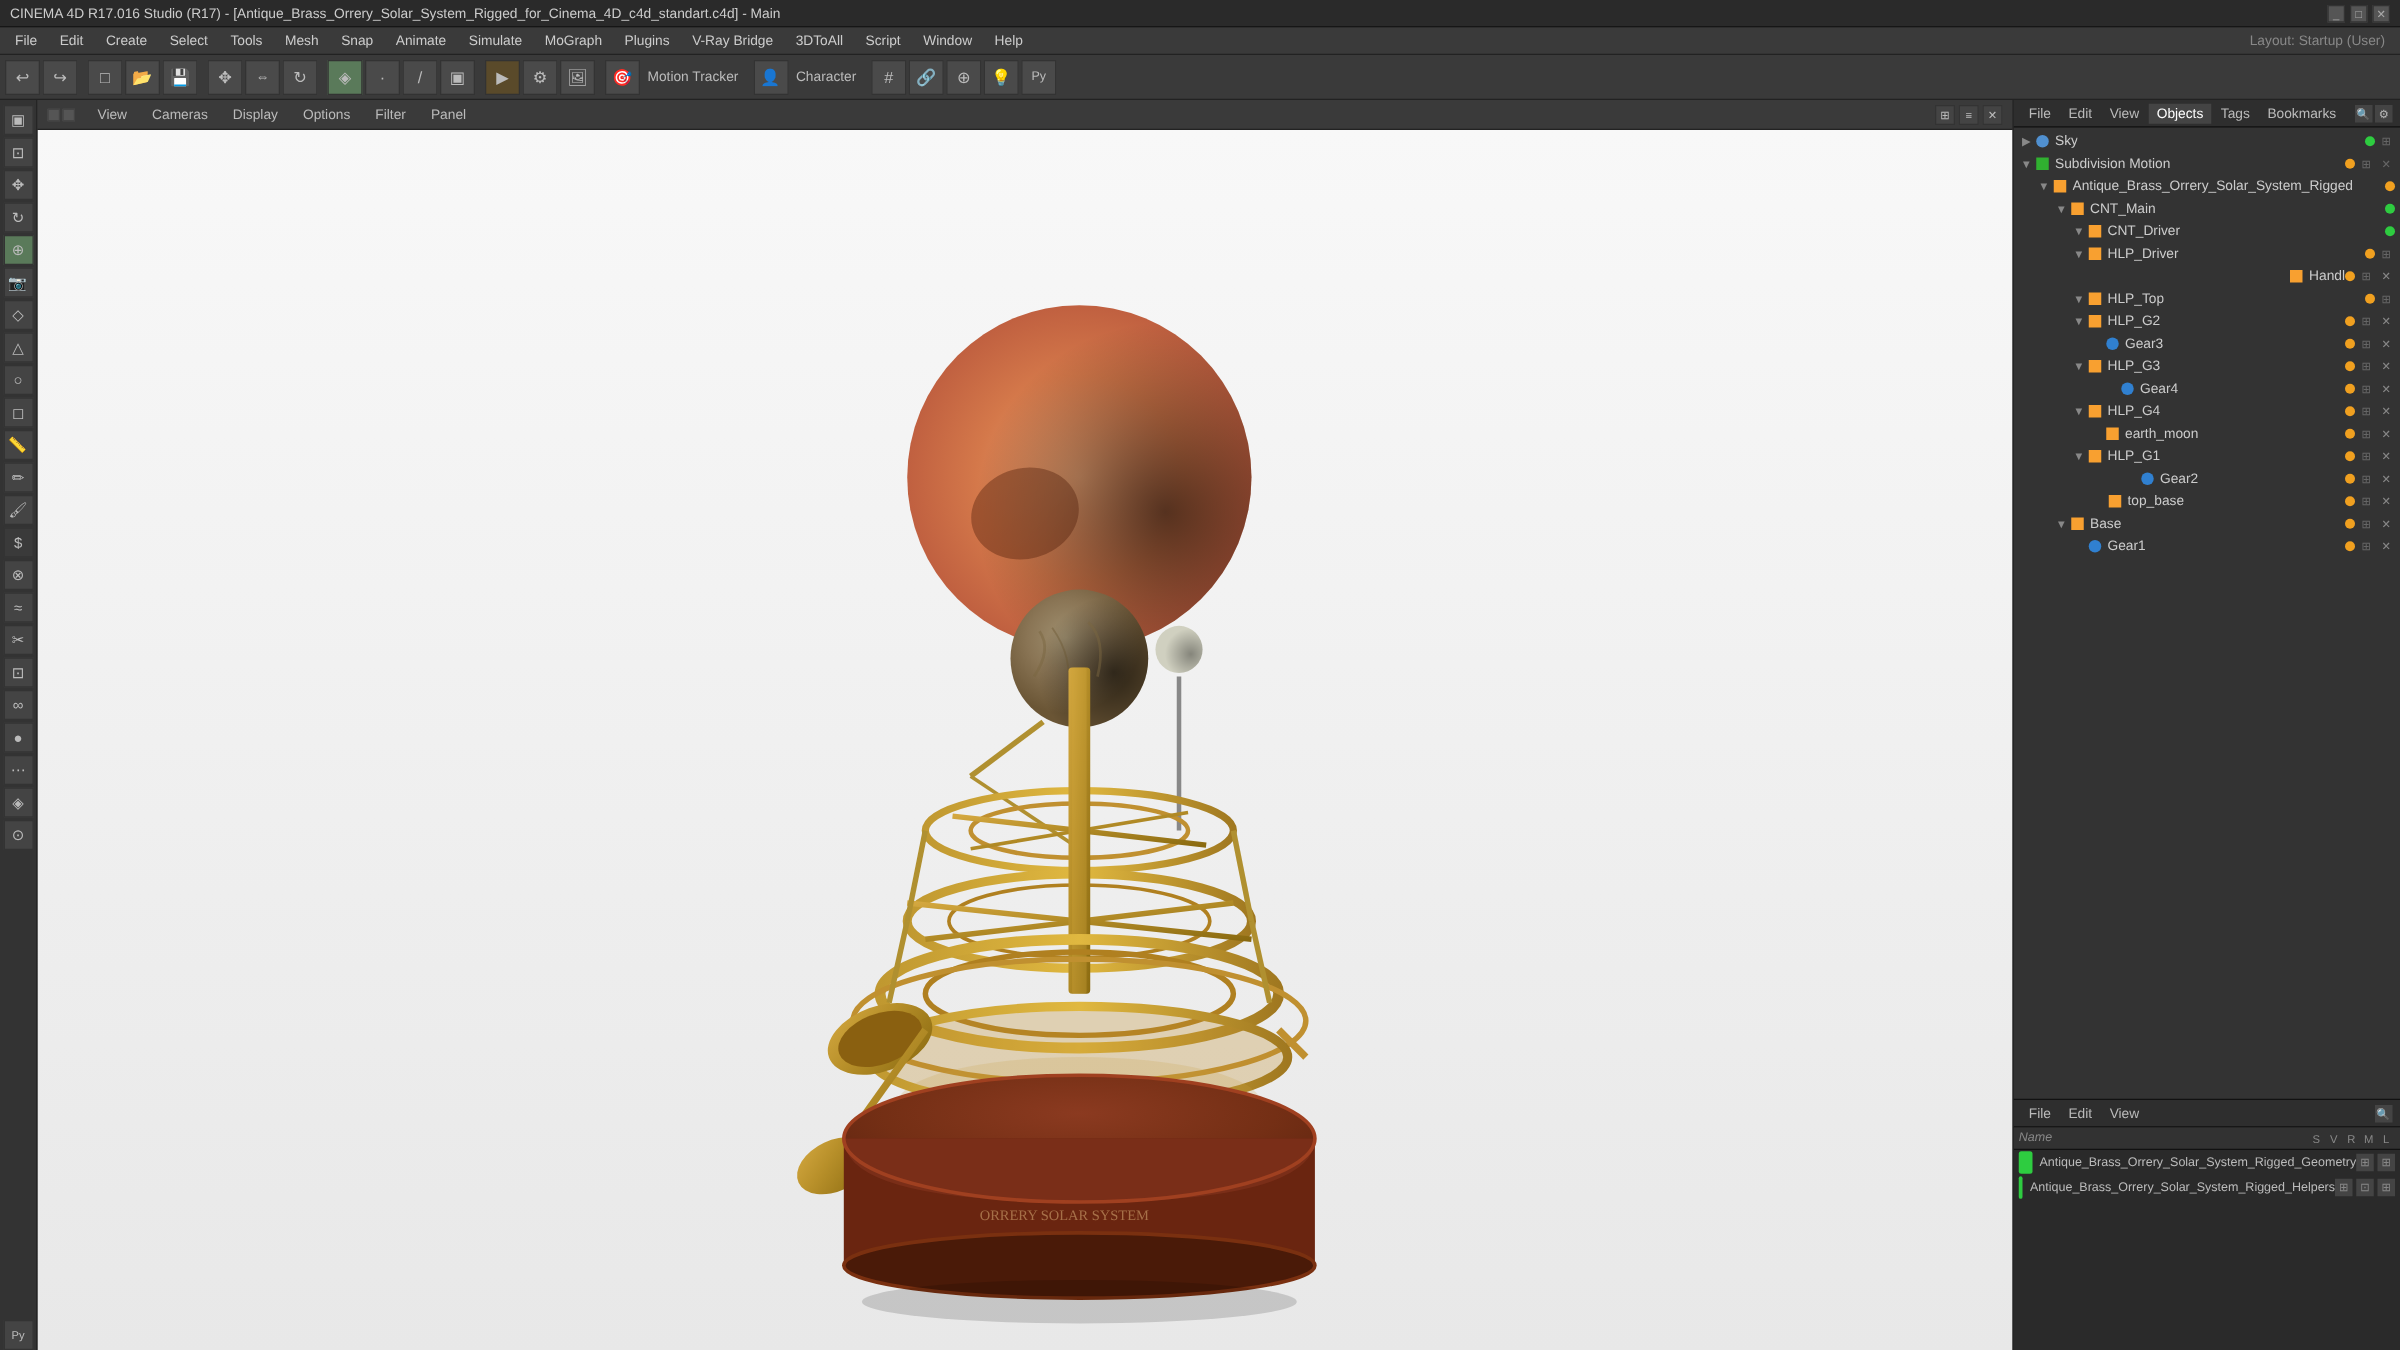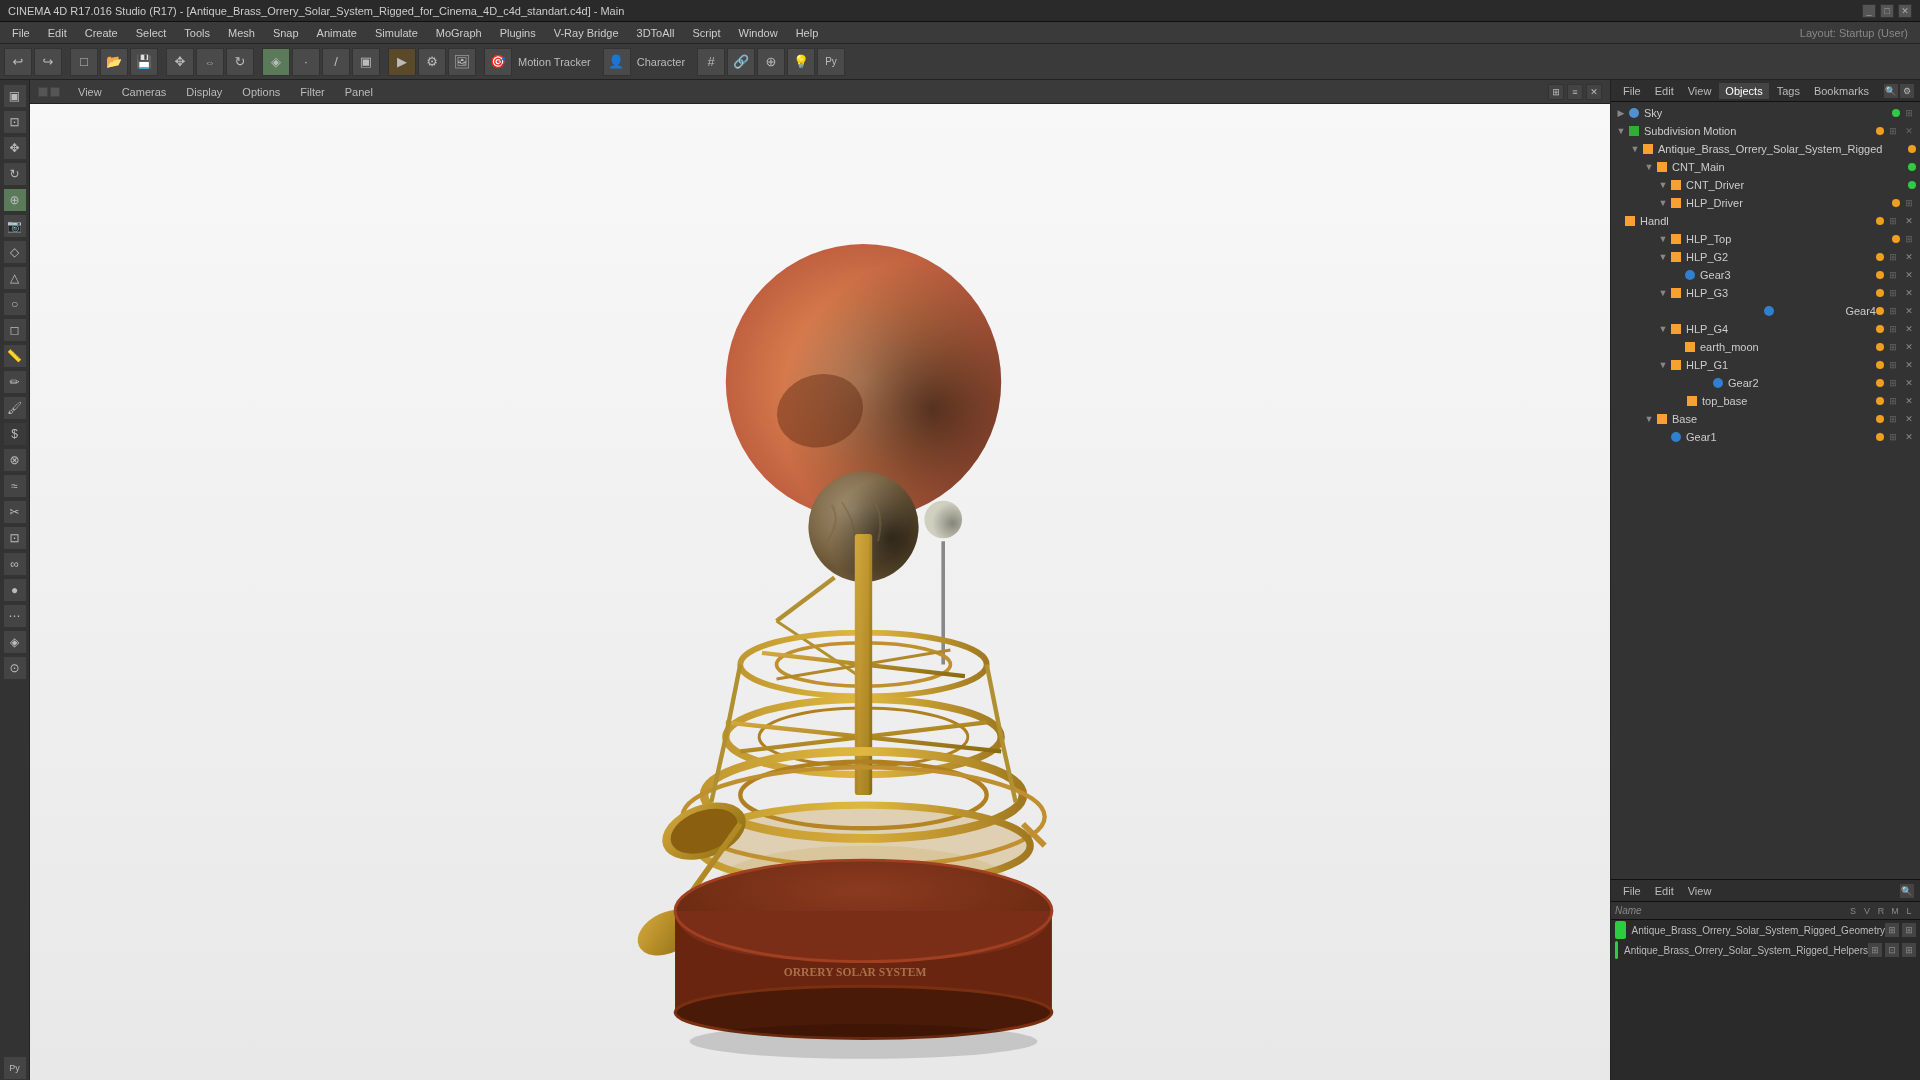--- a/index.html
+++ b/index.html
@@ -126,21 +126,20 @@
       color: #bbb;
       cursor: pointer;
       padding: 2px 6px;
     }
 
     #viewport {
       flex: 1;
       background: #0f766e;
       position: relative;
       overflow: hidden;
-      font-weight: bold;
     }
     #viewport-bg {
       width: 100%;
       height: 100%;
       background: linear-gradient(to bottom, #f8f8f8 0%, #e8e8e8 100%);
     }
 
     
     #scene-svg {
       position: absolute;
@@ -626,21 +625,21 @@
               </div>
             <span class="obj-name">HLP_Driver</span>
           </div>
           <div class="obj-badges">
             <div class="dot-orange"></div>
             <div style="width:14px;height:14px;display:flex;align-items:center;justify-content:center;font-size:9px;color:#666;">⊞</div>
           </div>
         </div>
 
         <div class="obj-row">
-          <div class="obj-indent" style="">
+          <div class="obj-indent" style="justify-content:flex-end;">
             <div class="obj-toggle" style="color:transparent;">▶</div>
             <div class="obj-icon">
                 <div class="obj-null-icon"></div>
               </div>
             <span class="obj-name">Handl</span>
           </div>
           <div class="obj-badges">
             <div class="dot-orange"></div>
             <div style="width:14px;height:14px;display:flex;align-items:center;justify-content:center;font-size:9px;color:#666;">⊞</div>
             <div style="width:14px;height:14px;display:flex;align-items:center;justify-content:center;font-size:9px;color:#888;">✕</div>
@@ -700,21 +699,21 @@
             <span class="obj-name">HLP_G3</span>
           </div>
           <div class="obj-badges">
             <div class="dot-orange"></div>
             <div style="width:14px;height:14px;display:flex;align-items:center;justify-content:center;font-size:9px;color:#666;">⊞</div>
             <div style="width:14px;height:14px;display:flex;align-items:center;justify-content:center;font-size:9px;color:#888;">✕</div>
           </div>
         </div>
 
         <div class="obj-row">
-          <div class="obj-indent" style="padding-left:72px;justify-content:space-between;">
+          <div class="obj-indent" style="padding-left:72px;">
             <div class="obj-toggle" style="color:transparent;">▶</div>
             <div class="obj-icon">
                 <div class="obj-mesh-icon"></div>
               </div>
             <span class="obj-name">Gear4</span>
           </div>
           <div class="obj-badges">
             <div class="dot-orange"></div>
             <div style="width:14px;height:14px;display:flex;align-items:center;justify-content:center;font-size:9px;color:#666;">⊞</div>
             <div style="width:14px;height:14px;display:flex;align-items:center;justify-content:center;font-size:9px;color:#888;">✕</div>

